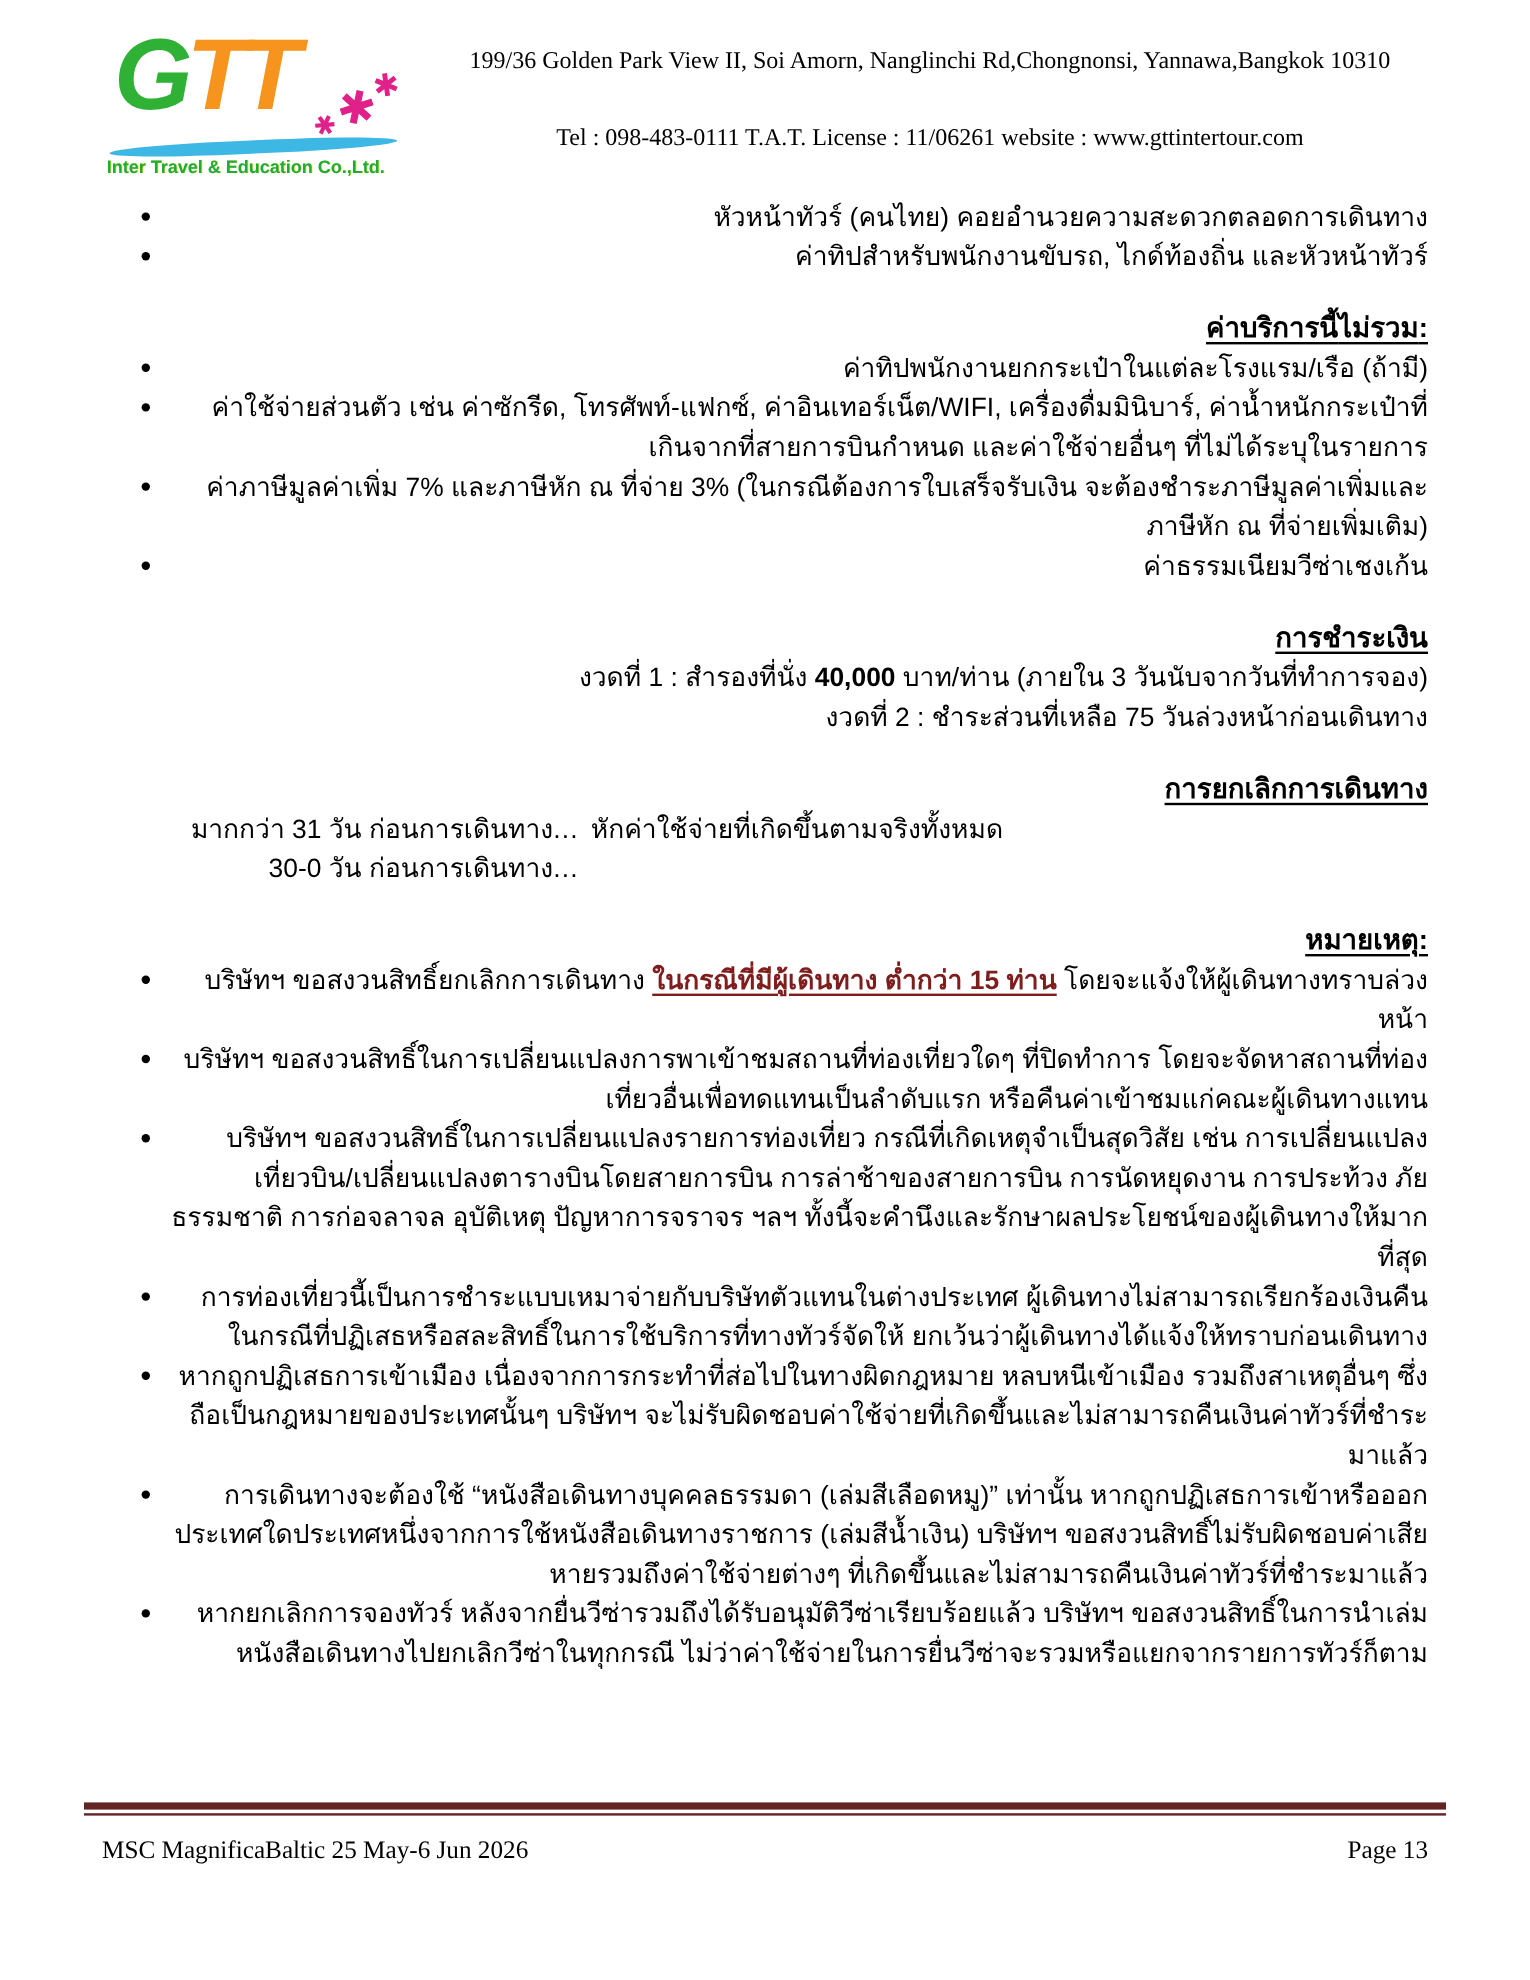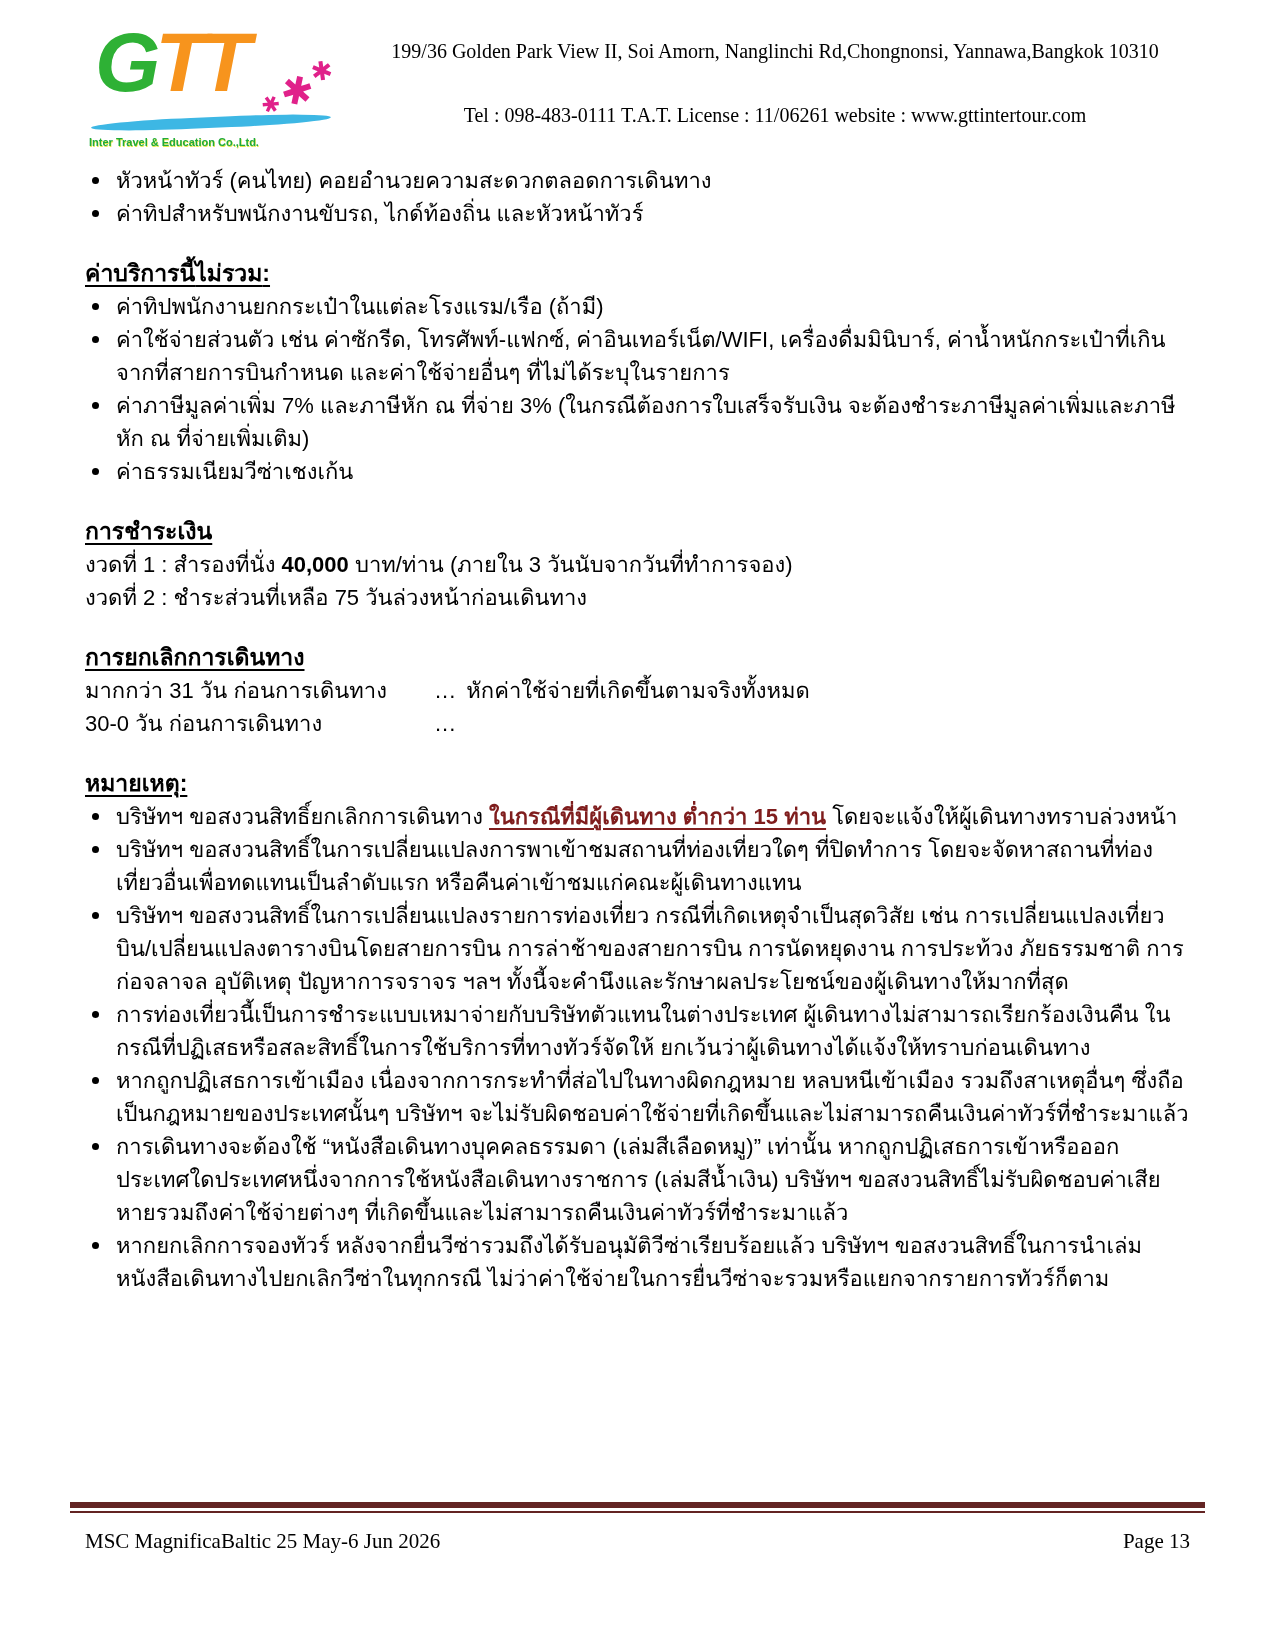--- a/index.html
+++ b/index.html
@@ -14,27 +14,27 @@
   .logo { position:relative; width:275px; height:122px; flex:0 0 auto; }
   .logo-row { position:absolute; top:-14px; left:10px; white-space:nowrap; }
   .logo-g  { font-style:italic; font-weight:900; font-size:84px; color:#2eb135; letter-spacing:-5px; }
   .logo-tt { font-style:italic; font-weight:900; font-size:84px; color:#f7941d; letter-spacing:-7px; }
   .flower { position:absolute; color:#e0218a; font-weight:bold; line-height:1; }
   .flower-1 { top:44px;  left:196px; font-size:38px; transform:rotate(12deg); }
   .flower-2 { top:30px;  left:226px; font-size:26px; transform:rotate(-8deg); }
   .flower-3 { top:66px;  left:176px; font-size:22px; transform:rotate(25deg); }
   .swoosh { position:absolute; bottom:22px; left:6px; width:240px; height:11px;
             background:#3db7e4; border-radius:50% / 60%; transform:rotate(-2.5deg); }
-  .logo-sub { position:absolute; bottom:2px; left:4px; font-size:11px; font-weight:bold;
+  .logo-sub { position:absolute; bottom:2px; left:4px; font-size:15px; font-weight:bold;
               color:#1faa3c; white-space:nowrap; text-shadow:0.5px 0.5px 0 #e8e84a; }
   .addr { flex:1; text-align:center; font-family:"Liberation Serif","DejaVu Serif",serif;
           font-size:20px; padding-top:12px; }
   .addr-line-2 { margin-top:41px; }
   
-  .content { padding:14px 85px 0 85px; font-size:22px; line-height:33px; }
+  .content { padding:14px 85px 0 111px; font-size:22px; line-height:33px;text-align:right; }
   .bullets { list-style:none; margin:0; padding:0; }
   .bullet { position:relative; padding-left:31px; }
   .bullet::before { content:""; position:absolute; left:7px; top:13px;
                     width:7px; height:7px; border-radius:50%; background:#000; }
   .sec-title { display:inline-block; font-size:23px; font-weight:bold;
                text-decoration:underline; text-decoration-thickness:2px; text-underline-offset:4px;
                margin:0; }
   .sec-gap { margin-top:27px; }
   .red { color:#000000; }
   .red-emph { color:#7f1d1d; font-weight:bold; text-decoration:underline;

